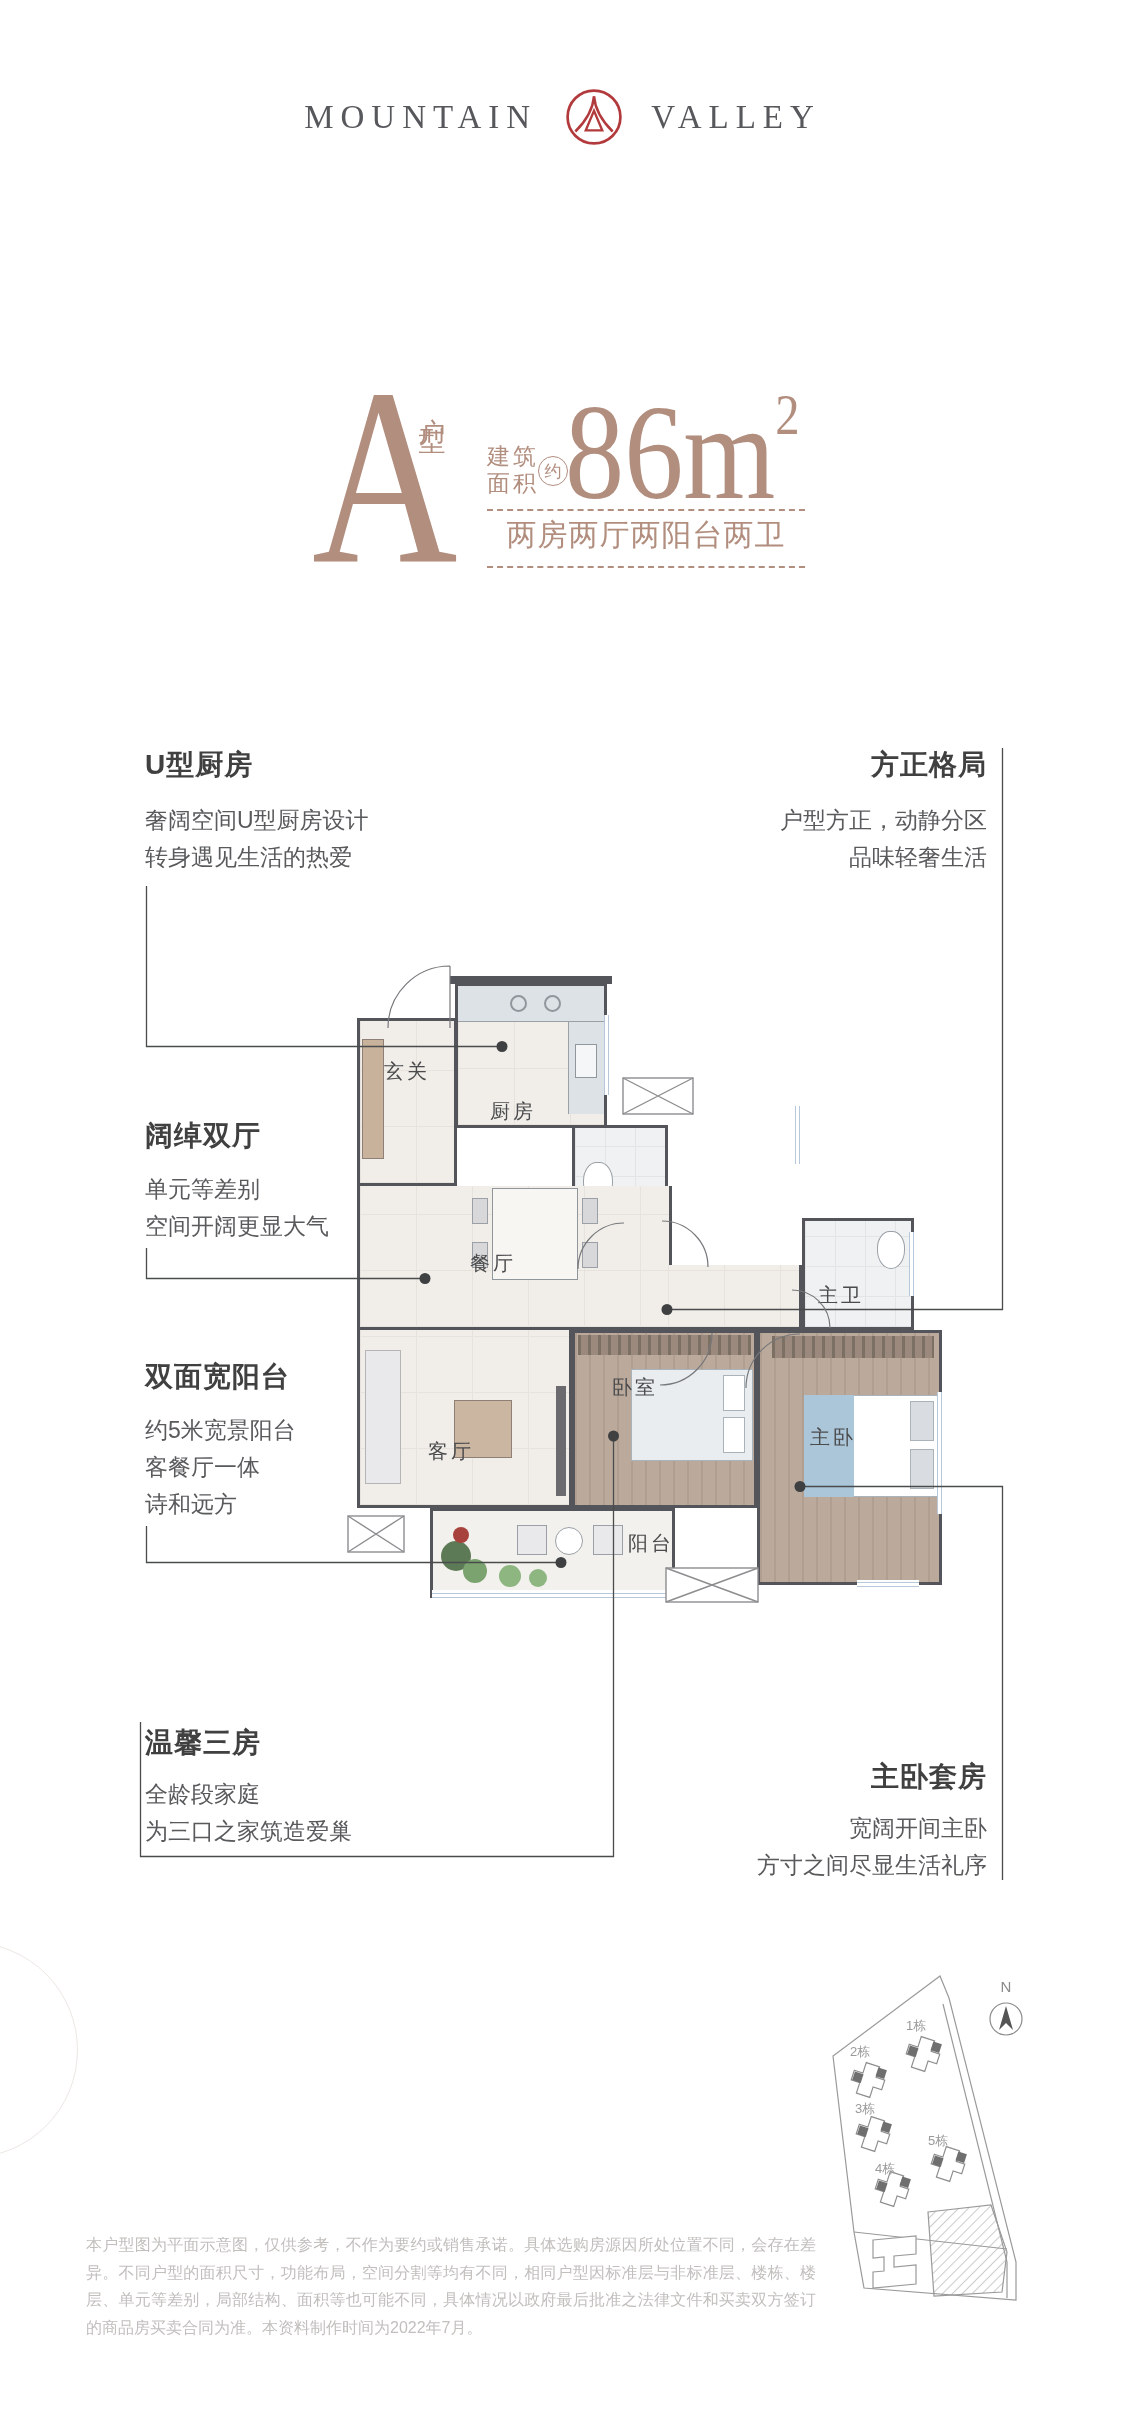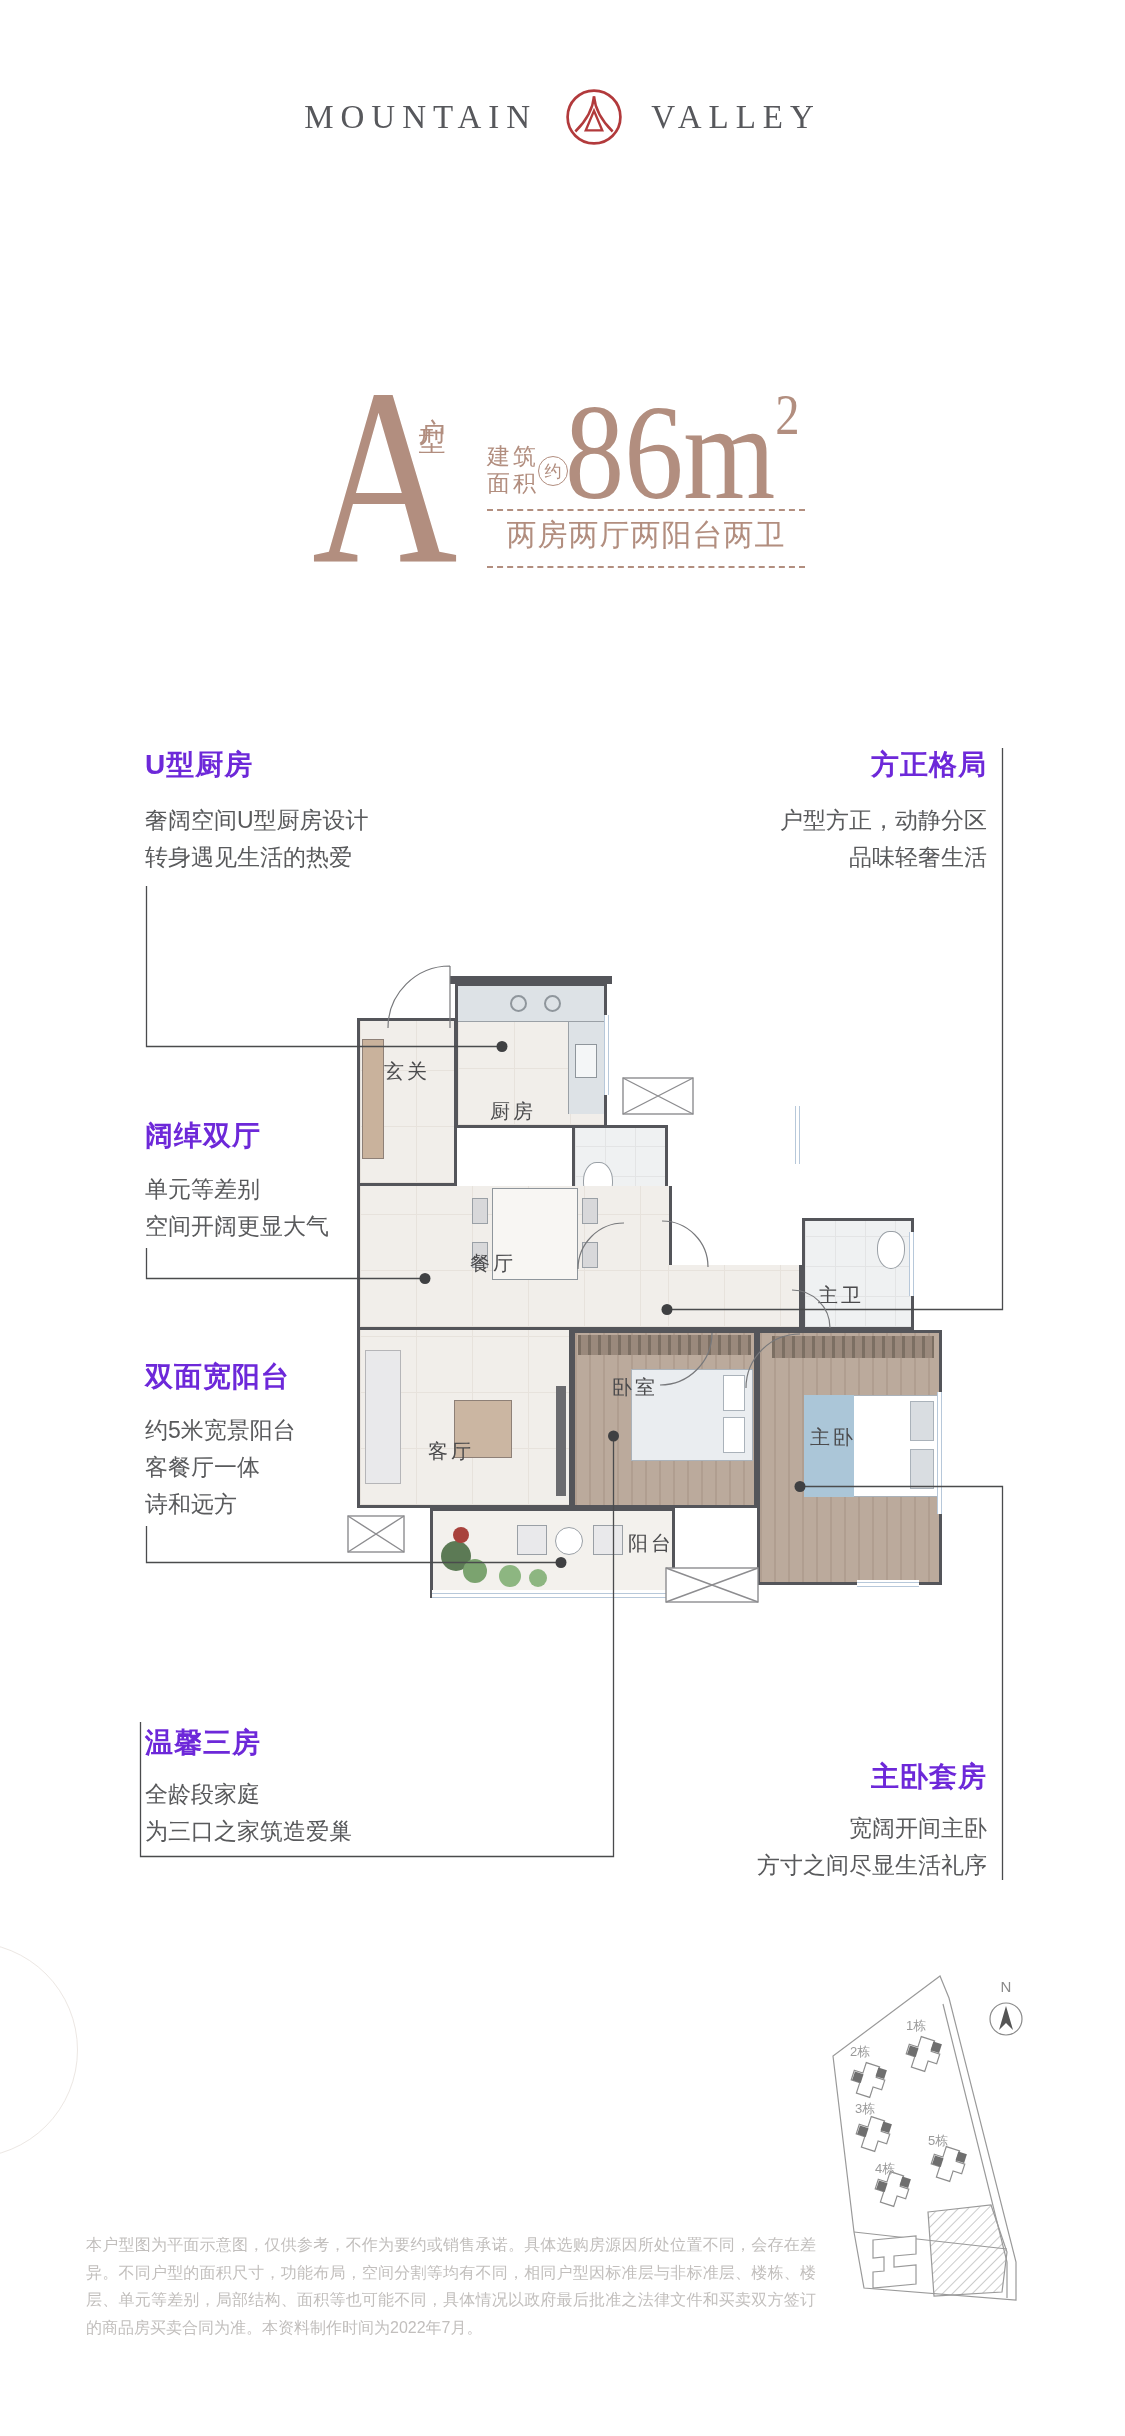--- a/index.html
+++ b/index.html
@@ -19,21 +19,21 @@
   .approx-badge{left:538px;top:456px;width:30px;height:30px;border:1.5px solid #b28e7f;border-radius:50%;
     display:flex;align-items:center;justify-content:center;font-size:17px;color:#b28e7f;box-sizing:border-box;}
   .area-value{left:565px;top:383px;color:#b28e7f;font-family:"Liberation Serif","DejaVu Serif",serif;
     transform:scaleX(0.87);transform-origin:left top;white-space:nowrap;}
   .area-number{font-size:136px;line-height:1.0;}
   .area-sup{font-size:56px;vertical-align:64px;}
   .dash{border-top:2px dashed #b28e7f;width:318px;left:487px;}
   .layout-summary{left:487px;top:515px;width:318px;text-align:center;font-size:30px;letter-spacing:1px;color:#b28e7f;}
 
   
-  .feat-title{font-size:28px;font-weight:bold;color:#6d28d9;letter-spacing:1px;white-space:nowrap;}
+  .feat-title{font-size:28px;font-weight:bold;color:#404040;letter-spacing:1px;white-space:nowrap;}
   .feat-line{font-size:23px;color:#595a5c;line-height:37px;white-space:nowrap;}
   .feat-left{left:145px;text-align:left;}
   .feat-right{right:138px;text-align:right;}
 
   
   .room{position:absolute;box-sizing:border-box;border:3px solid #54555a;}
   .marble{background:
      repeating-linear-gradient(90deg, #e7e2dc 0 1px, transparent 1px 56px),
      repeating-linear-gradient(0deg, #e7e2dc 0 1px, transparent 1px 56px),
      #f1eeea;}

